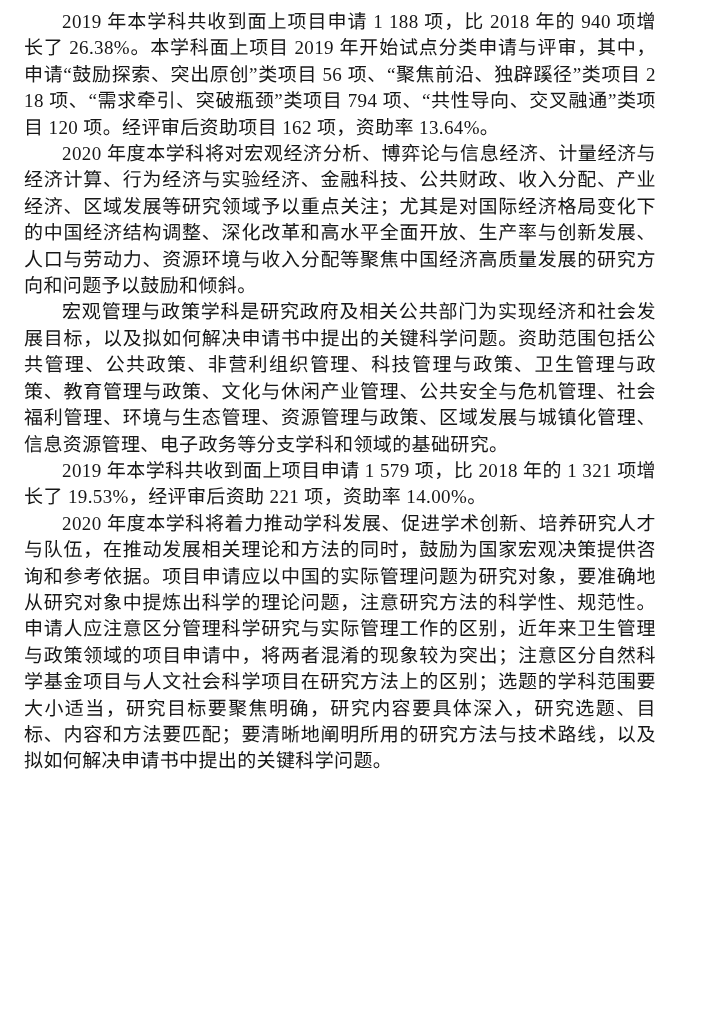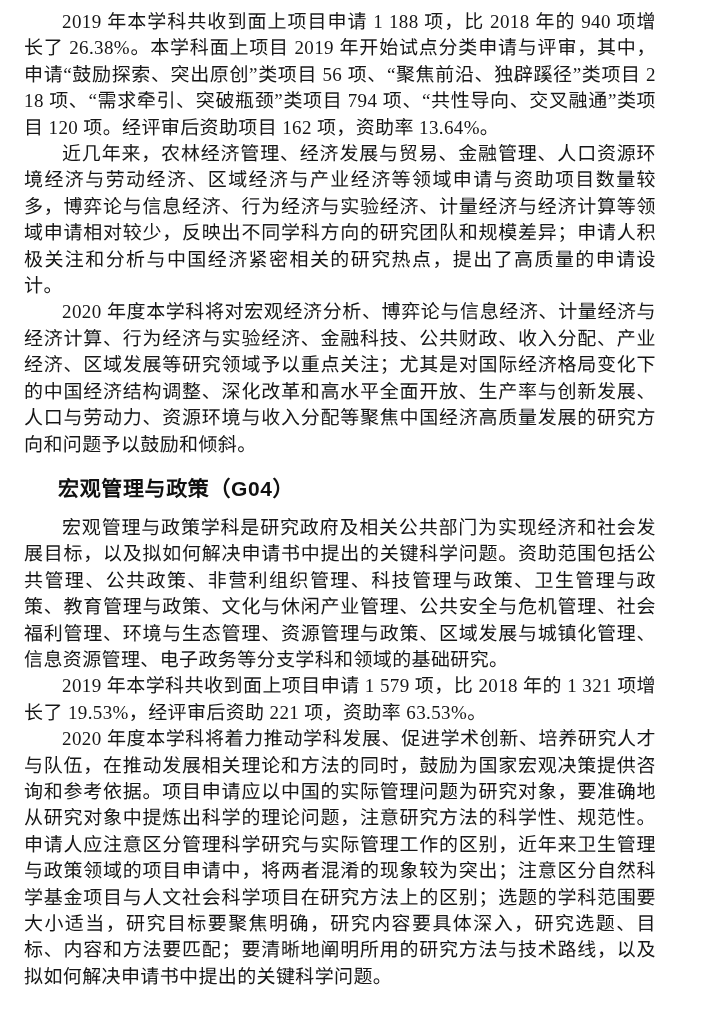--- a/index.html
+++ b/index.html
@@ -39,26 +39,24 @@
     letter-spacing: 0.03em;
   }
 </style>
 </head>
 <body>
 
 <div class="page">
 
   <p class="body-para">2019 年本学科共收到面上项目申请 1 188 项，比 2018 年的 940 项增长了 26.38%。本学科面上项目 2019 年开始试点分类申请与评审，其中，申请“鼓励探索、突出原创”类项目 56 项、“聚焦前沿、独辟蹊径”类项目 218 项、“需求牵引、突破瓶颈”类项目 794 项、“共性导向、交叉融通”类项目 120 项。经评审后资助项目 162 项，资助率 13.64%。</p>
 
-  <p class="body-para">近几年来，农林经济管理、经济发展与贸易、金融管理、人口资源环境经济与劳动经济、区域经济与产业经济等领域申请与资助项目数量较多，博弈论与信息经济、行为经济与实验经济、计量经济与经济计算等领域申请相对较少，反映出不同学科方向的研究团队和规模差异；申请人积极关注和分析与中国经济紧密相关的研究热点，提出了高质量的申请设计。</p>
 
   <p class="body-para">2020 年度本学科将对宏观经济分析、博弈论与信息经济、计量经济与经济计算、行为经济与实验经济、金融科技、公共财政、收入分配、产业经济、区域发展等研究领域予以重点关注；尤其是对国际经济格局变化下的中国经济结构调整、深化改革和高水平全面开放、生产率与创新发展、人口与劳动力、资源环境与收入分配等聚焦中国经济高质量发展的研究方向和问题予以鼓励和倾斜。</p>
 
-  <h2 class="section-heading">宏观管理与政策（G04）</h2>
 
   <p class="body-para">宏观管理与政策学科是研究政府及相关公共部门为实现经济和社会发展目标，以及拟如何解决申请书中提出的关键科学问题。资助范围包括公共管理、公共政策、非营利组织管理、科技管理与政策、卫生管理与政策、教育管理与政策、文化与休闲产业管理、公共安全与危机管理、社会福利管理、环境与生态管理、资源管理与政策、区域发展与城镇化管理、信息资源管理、电子政务等分支学科和领域的基础研究。</p>
 
-  <p class="body-para">2019 年本学科共收到面上项目申请 1 579 项，比 2018 年的 1 321 项增长了 19.53%，经评审后资助 221 项，资助率 63.53%。</p>
+  <p class="body-para">2019 年本学科共收到面上项目申请 1 579 项，比 2018 年的 1 321 项增长了 19.53%，经评审后资助 221 项，资助率 14.00%。</p>
 
 
   <p class="body-para">2020 年度本学科将着力推动学科发展、促进学术创新、培养研究人才与队伍，在推动发展相关理论和方法的同时，鼓励为国家宏观决策提供咨询和参考依据。项目申请应以中国的实际管理问题为研究对象，要准确地从研究对象中提炼出科学的理论问题，注意研究方法的科学性、规范性。申请人应注意区分管理科学研究与实际管理工作的区别，近年来卫生管理与政策领域的项目申请中，将两者混淆的现象较为突出；注意区分自然科学基金项目与人文社会科学项目在研究方法上的区别；选题的学科范围要大小适当，研究目标要聚焦明确，研究内容要具体深入，研究选题、目标、内容和方法要匹配；要清晰地阐明所用的研究方法与技术路线，以及拟如何解决申请书中提出的关键科学问题。</p>
 
 </div>
 
 </body></html>

